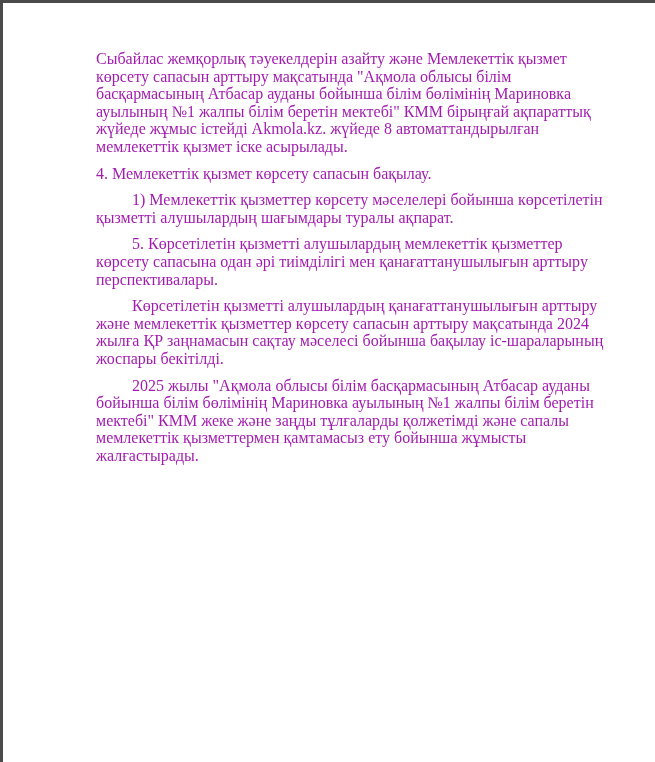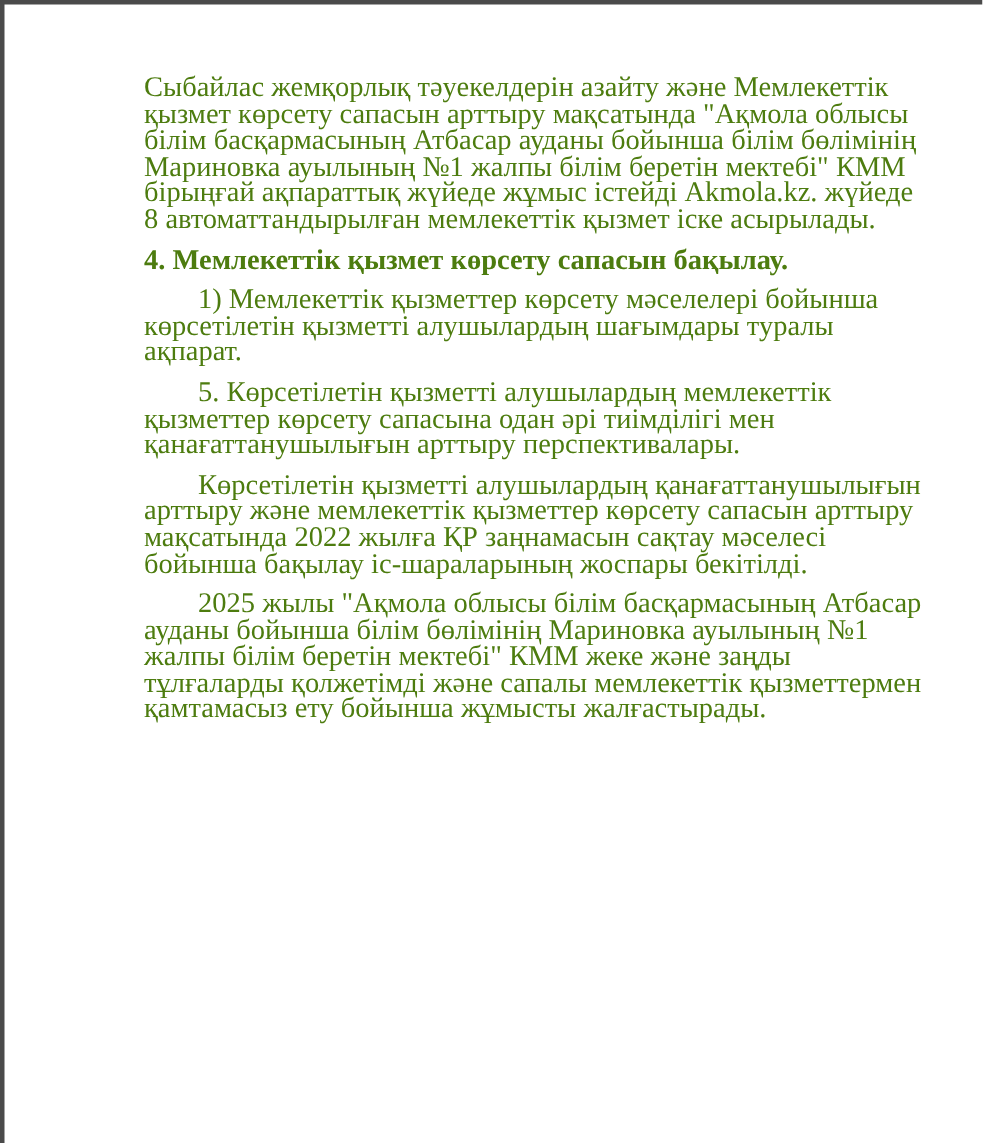--- a/index.html
+++ b/index.html
@@ -21,41 +21,41 @@
       border-top: 3px solid #4a4a4a;
       box-sizing: border-box;
       background: #ffffff;
     }
     .page {
       position: absolute;
       left: 93px;
       top: 47px;
       width: 520px;
       font-family: "Liberation Serif", "DejaVu Serif", serif;
-      font-size: 19px;
+      font-size: 16px;
       line-height: 17.6px;
-      color: #4d7c0f;
+      color: #a21caf;
     }
     .page p {
       margin: 0 0 9px 0;
       text-align: left;
     }
     .page p.indent {
       text-indent: 36px;
     }
     .page p.heading {
-      font-weight: bold;
+      font-weight: normal;
       margin-bottom: 9px;
     }
   </style>
 </head>
 <body>
 
 <div class="frame">
   <div class="page">
     <p class="body">Сыбайлас жемқорлық тәуекелдерін азайту және Мемлекеттік қызмет көрсету сапасын арттыру мақсатында "Ақмола облысы білім басқармасының Атбасар ауданы бойынша білім бөлімінің Мариновка ауылының №1 жалпы білім беретін мектебі" КММ бірыңғай ақпараттық жүйеде жұмыс істейді Akmola.kz. жүйеде 8 автоматтандырылған мемлекеттік қызмет іске асырылады.</p>
     <p class="heading">4. Мемлекеттік қызмет көрсету сапасын бақылау.</p>
     <p class="indent">1) Мемлекеттік қызметтер көрсету мәселелері бойынша көрсетілетін қызметті алушылардың шағымдары туралы ақпарат.</p>
     <p class="indent">5. Көрсетілетін қызметті алушылардың мемлекеттік қызметтер көрсету сапасына одан әрі тиімділігі мен қанағаттанушылығын арттыру перспективалары.</p>
-    <p class="indent">Көрсетілетін қызметті алушылардың қанағаттанушылығын арттыру және мемлекеттік қызметтер көрсету сапасын арттыру мақсатында 2022 жылға ҚР заңнамасын сақтау мәселесі бойынша бақылау іс-шараларының жоспары бекітілді.</p>
+    <p class="indent">Көрсетілетін қызметті алушылардың қанағаттанушылығын арттыру және мемлекеттік қызметтер көрсету сапасын арттыру мақсатында 2024 жылға ҚР заңнамасын сақтау мәселесі бойынша бақылау іс-шараларының жоспары бекітілді.</p>
     <p class="indent">2025 жылы "Ақмола облысы білім басқармасының Атбасар ауданы бойынша білім бөлімінің Мариновка ауылының №1 жалпы білім беретін мектебі" КММ жеке және заңды тұлғаларды қолжетімді және сапалы мемлекеттік қызметтермен қамтамасыз ету бойынша жұмысты жалғастырады.</p>
   </div>
 </div>
 
 </body></html>

